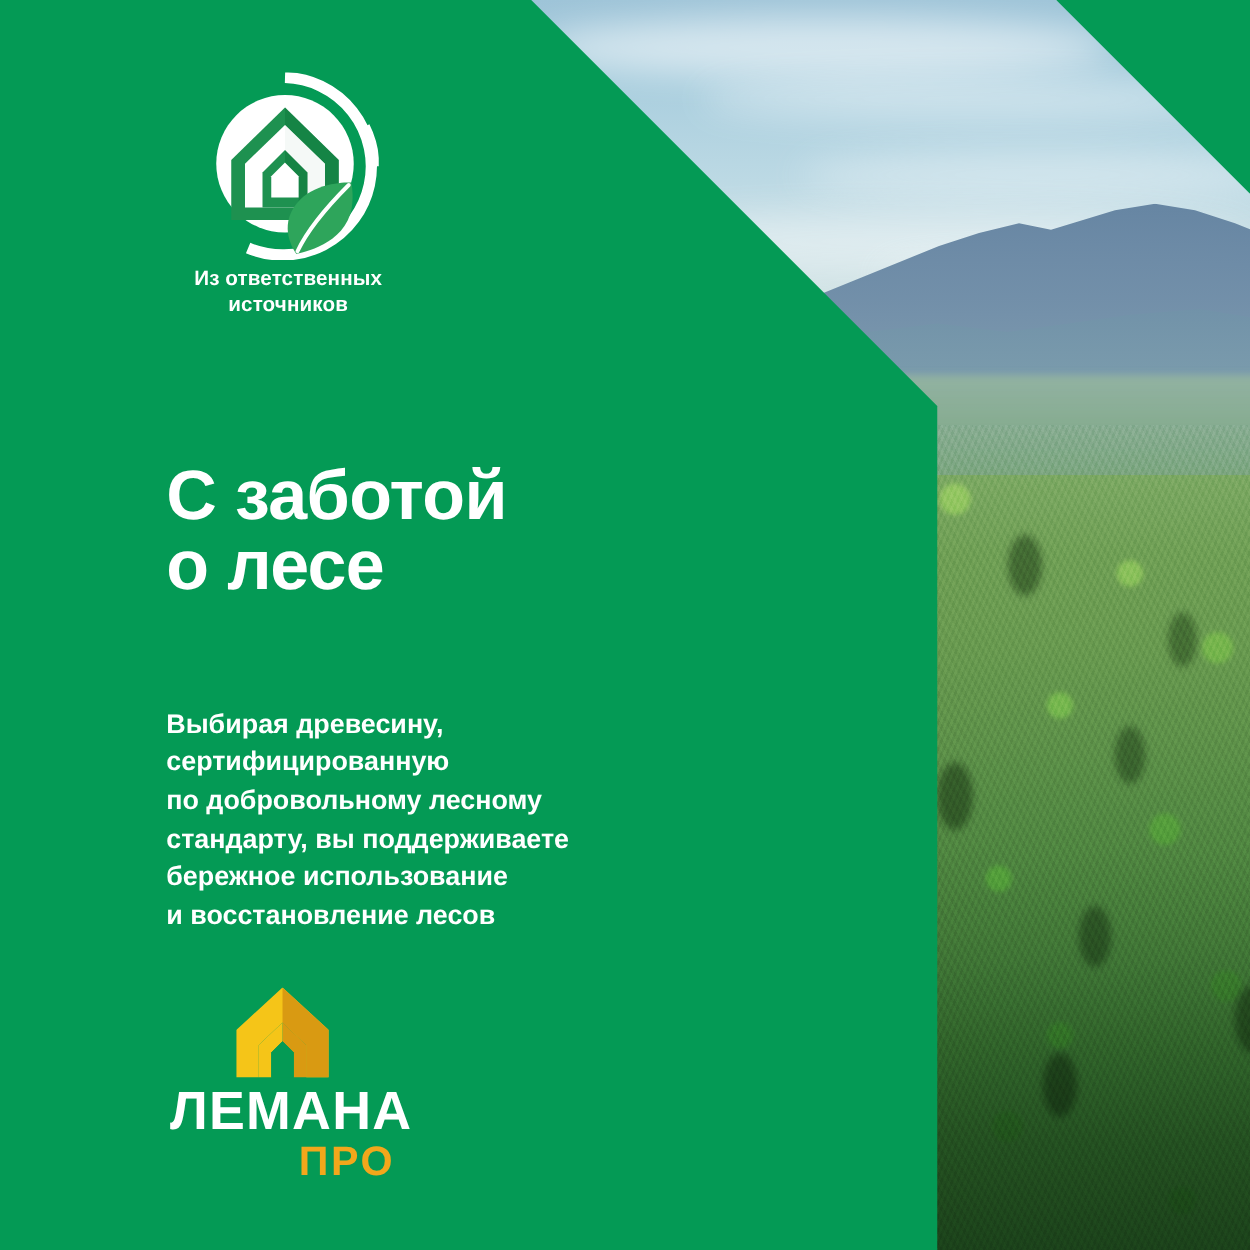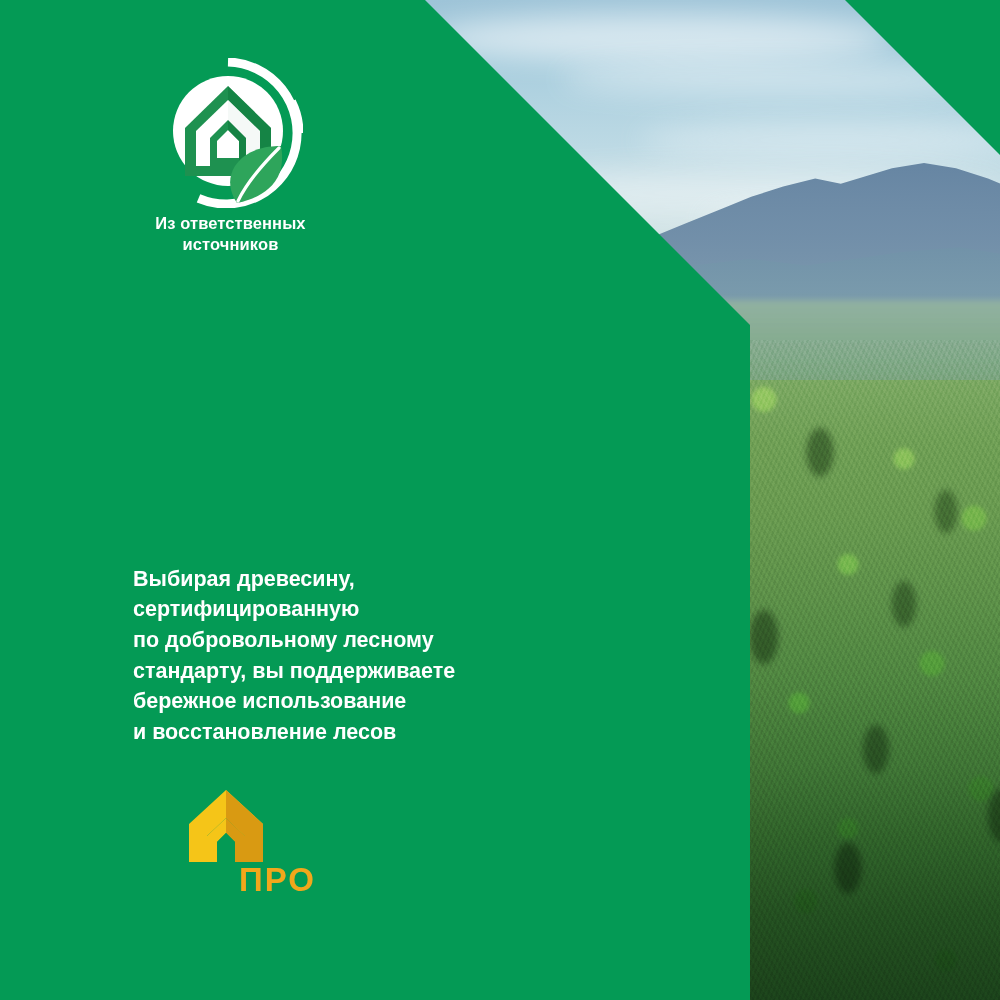--- a/index.html
+++ b/index.html
@@ -262,36 +262,39 @@
 
       <path d="M128 88 C128 88 96 86 82 108 C70 127 84 145 84 145
                C84 145 118 140 127 114 C131 101 128 88 128 88 Z" fill="#2EA55B"></path>
       <path d="M126 90 C110 106 94 124 85 143" fill="none" stroke="#FFFFFF" stroke-width="3.2" stroke-linecap="round"></path>
     </svg>
   </div>
 
   <div class="eco-caption">Из ответственных
 источников</div>
 
+  <h1 class="headline">С заботой
+о лесе</h1>
 
   <p class="body-copy">Выбирая древесину,
 сертифицированную
 по добровольному лесному
 стандарту, вы поддерживаете
 бережное использование
 и восстановление лесов</p>
 
   <div class="brandmark">
     <svg class="house" viewBox="0 0 74 72" xmlns="http://www.w3.org/2000/svg" aria-hidden="true">
 
       <path d="M37 0 L74 34 L74 72 L56 72 L56 46 L37 28 L18 46 L18 72 L0 72 L0 34 Z" fill="#F5C518"></path>
 
       <path d="M37 0 L74 34 L74 72 L56 72 L56 46 L37 28 Z" fill="#D99A12"></path>
 
       <path d="M37 28 L56 46 L56 72 L46 72 L46 52 L37 43 Z" fill="#D99A12"></path>
       <path d="M37 28 L18 46 L18 72 L28 72 L28 52 L37 43 Z" fill="#F5C518"></path>
 
       <path d="M37 43 L46 52 L46 72 L28 72 L28 52 Z" fill="#049A55"></path>
     </svg>
+    <div class="word">ЛЕМАНА</div>
     <div class="sub">ПРО</div>
   </div>
 
 </div>
 
 </body></html>

